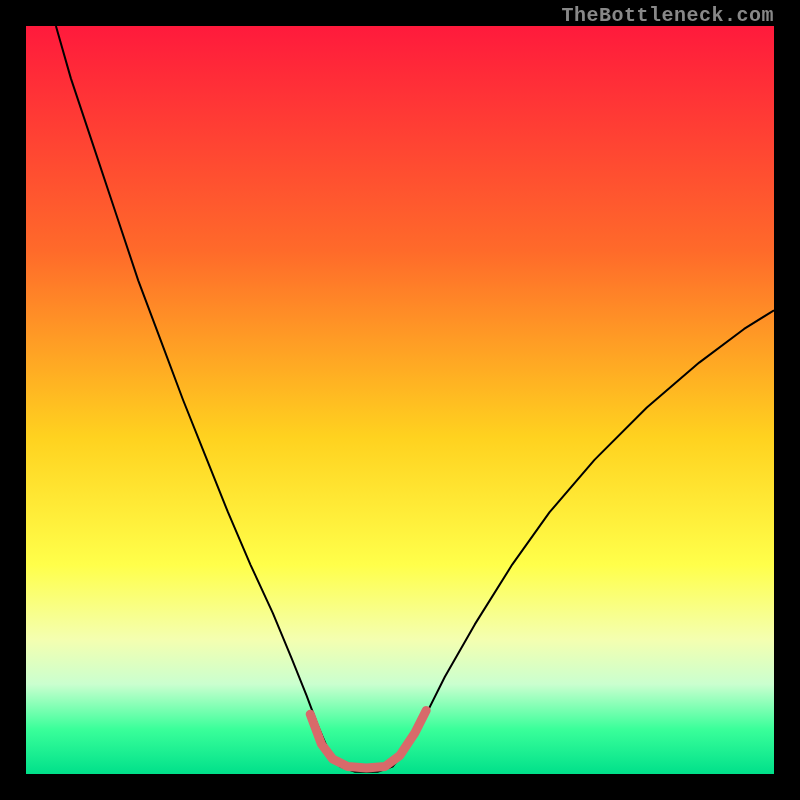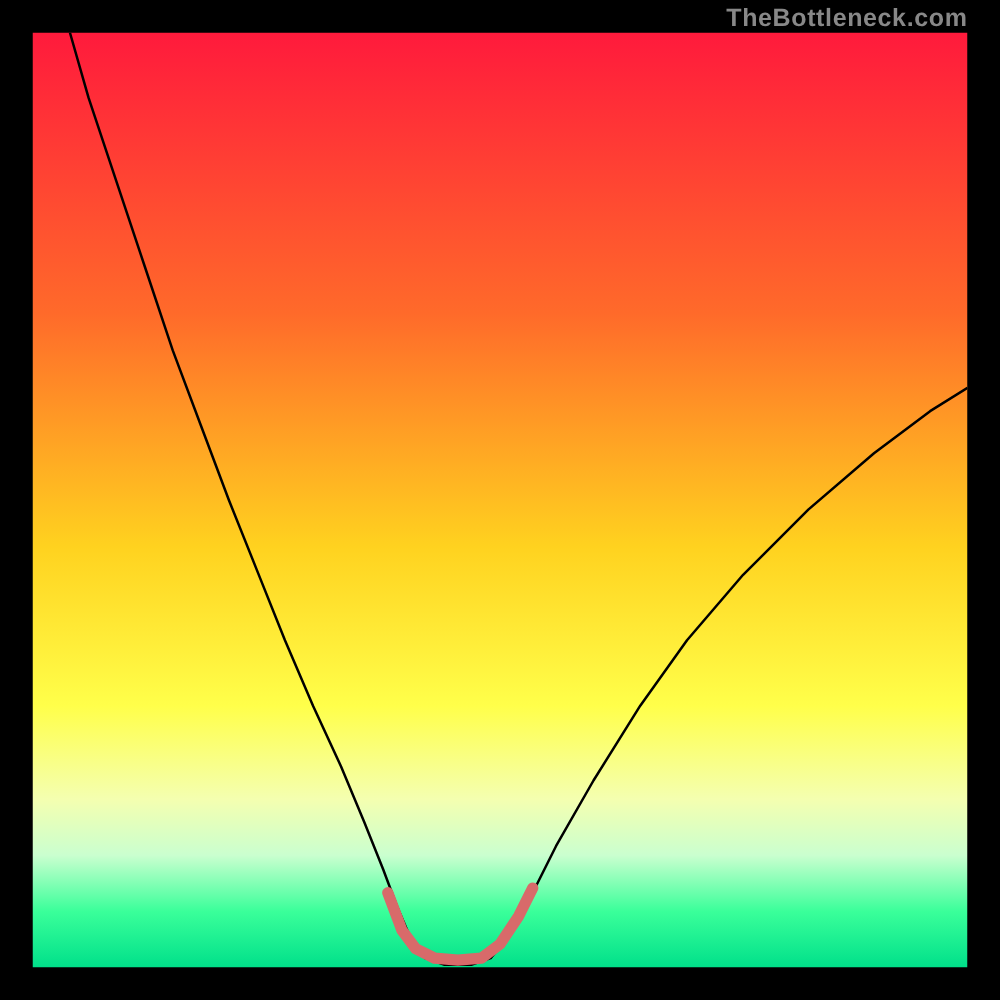--- a/index.html
+++ b/index.html
@@ -1,21 +1,21 @@
 <!DOCTYPE html>
 <html><head>
   <meta charset="utf-8">
   <style>
     * { margin: 0; padding: 0; box-sizing: border-box; }
     body { width: 800px; height: 800px; overflow: hidden; font-family: Arial, sans-serif; }
     .frame { width: 800px; height: 800px; background: #000; position: relative; }
     .plot-area { position: absolute; top: 26px; left: 26px; width: 748px; height: 748px; }
     .gradient-bg { position: absolute; inset: 0; }
     .curve-layer { position: absolute; inset: 0; }
-    .watermark { position: absolute; top: 4px; right: 26px; color: #888; font-size: 20px; font-weight: 600; letter-spacing: 0.5px; }
+    .watermark { position: absolute; top: 4px; right: 26px; color: #888; font-size: 20px; font-weight: 600; letter-spacing: 0.5px; font-family: Liberation Mono, monospace; }
   </style>
 </head>
 <body>
 
 <div class="frame">
   <div class="watermark">TheBottleneck.com</div>
   <div class="plot-area">
     <svg class="gradient-bg" viewBox="0 0 100 100" preserveAspectRatio="none">
       <defs>
         <linearGradient id="bg-grad" x1="0" y1="0" x2="0" y2="1">

